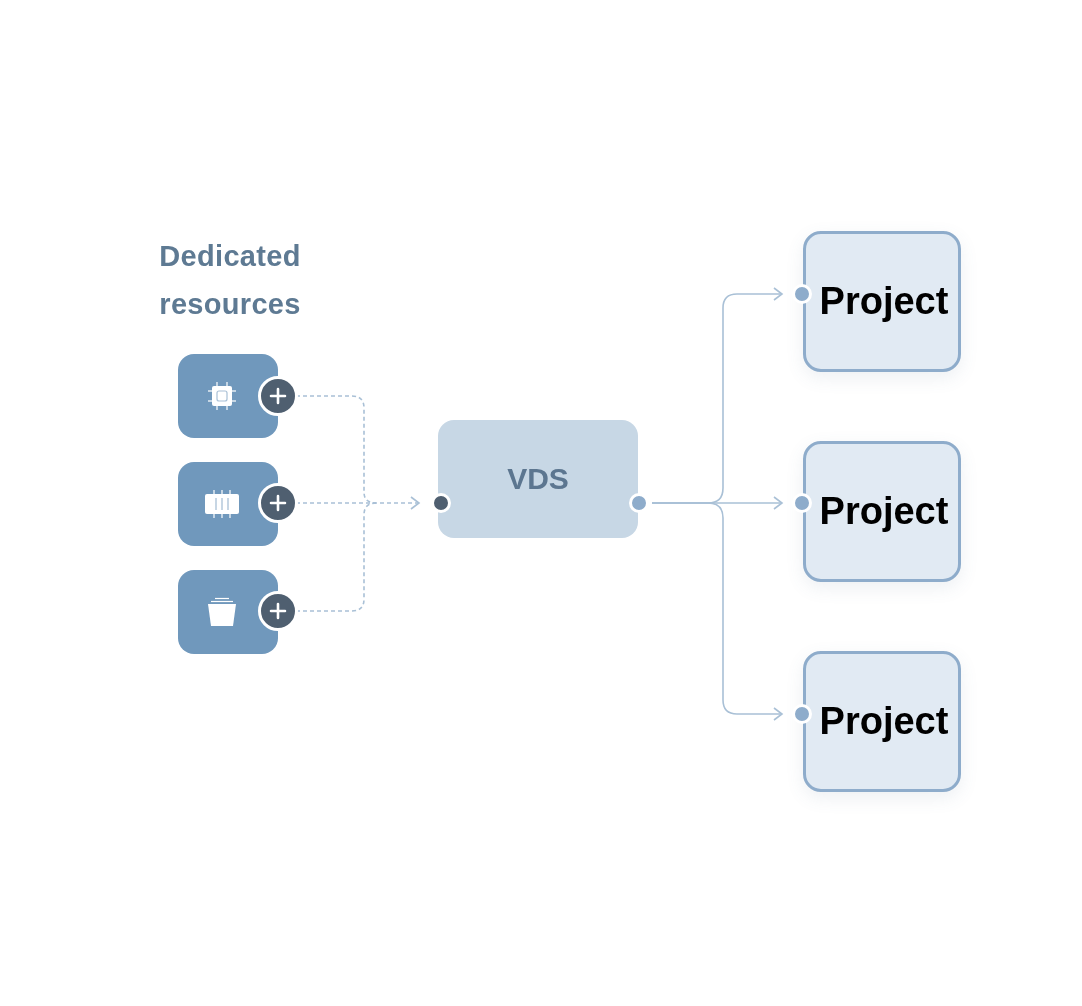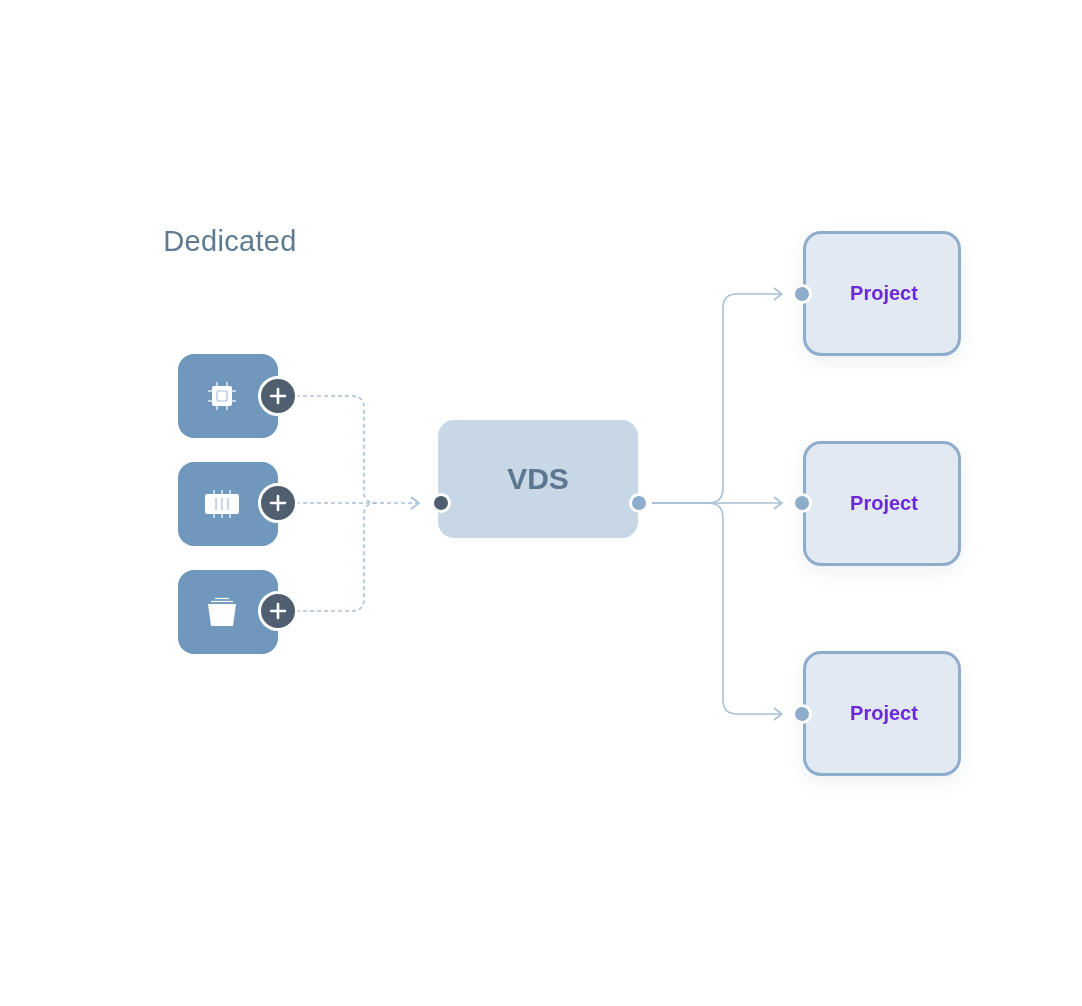--- a/index.html
+++ b/index.html
@@ -1,35 +1,35 @@
 <!DOCTYPE html>
 <html><head>
 <meta charset="utf-8">
 <style>
   html, body { margin: 0; padding: 0; background: #ffffff; }
   body { width: 1082px; height: 1006px; position: relative; overflow: hidden;
          font-family: "Liberation Sans", sans-serif; }
-  .title { position: absolute; left: 150px; top: 217px; width: 160px;
-           font-size: 29px; font-weight: normal; color: #5e7a93; line-height: 48px;
+  .title { position: absolute; left: 150px; top: 232px; width: 160px;
+           font-size: 29px; font-weight: bold; color: #5e7a93; line-height: 48px;
            text-align: center; letter-spacing: 0.3px; }
   .res { position: absolute; left: 178px; width: 100px; height: 84px;
          background: #7098bc; border-radius: 16px; }
   .res .ic { position: absolute; left: 24px; top: 22px; width: 40px; height: 40px; }
   .plus { position: absolute; left: 258px; width: 40px; height: 40px; border-radius: 50%;
           background: #4f5f70; border: 3px solid #ffffff; box-sizing: border-box; }
   .plus svg { position: absolute; left: 0; top: 0; }
   .vds { position: absolute; left: 438px; top: 420px; width: 200px; height: 118px;
          background: #c7d7e5; border-radius: 16px; display: flex; align-items: center;
          justify-content: center; font-size: 30px; font-weight: bold; color: #5c7690; }
   .port { position: absolute; width: 20px; height: 20px; border-radius: 50%;
           border: 3px solid #ffffff; box-sizing: border-box; }
-  .proj { position: absolute; left: 803px; width: 158px; height: 125px;
+  .proj { position: absolute; left: 803px; width: 158px; height: 141px;
           background: #e1eaf3; border: 3px solid #8eaccb; border-radius: 18px;
           box-sizing: border-box; display: flex; align-items: center; justify-content: center;
-          font-size: 20px; font-weight: bold; color: #6d28d9; padding-left: 4px;
+          font-size: 38px; font-weight: bold; color: #000000; padding-left: 4px;
           box-shadow: 0 6px 18px rgba(80,110,140,0.10); }
   svg.wires { position: absolute; left: 0; top: 0; }
 </style>
 </head>
 <body>
 
 <svg class="wires" width="1082" height="1006">
   <g fill="none" stroke="#a9c0d6" stroke-width="1.6" stroke-dasharray="4 3">
     <path d="M296 396 H352 Q364 396 364 408 V492 Q364 503 376 503"></path>
     <path d="M296 503 H418"></path>
@@ -41,20 +41,21 @@
     <path d="M652 503 H782"></path>
     <path d="M652 503 H708 Q723 503 723 518 V700 Q723 714 737 714 H782"></path>
     <path d="M774 288 L782 294 L774 300"></path>
     <path d="M774 497 L782 503 L774 509"></path>
     <path d="M774 708 L782 714 L774 720"></path>
   </g>
 </svg>
 
 <div class="title">
   <div>Dedicated</div>
+  <div>resources</div>
 </div>
 
 <div class="res" style="top:354px">
   <svg class="ic" viewBox="0 0 40 40">
     <g stroke="#ffffff" stroke-width="1.2">
       <line x1="15" y1="6" x2="15" y2="10"></line>
         <line x1="25" y1="6" x2="25" y2="10"></line>
       <line x1="15" y1="30" x2="15" y2="34"></line>
         <line x1="25" y1="30" x2="25" y2="34"></line>
       <line x1="6" y1="15" x2="10" y2="15"></line>

